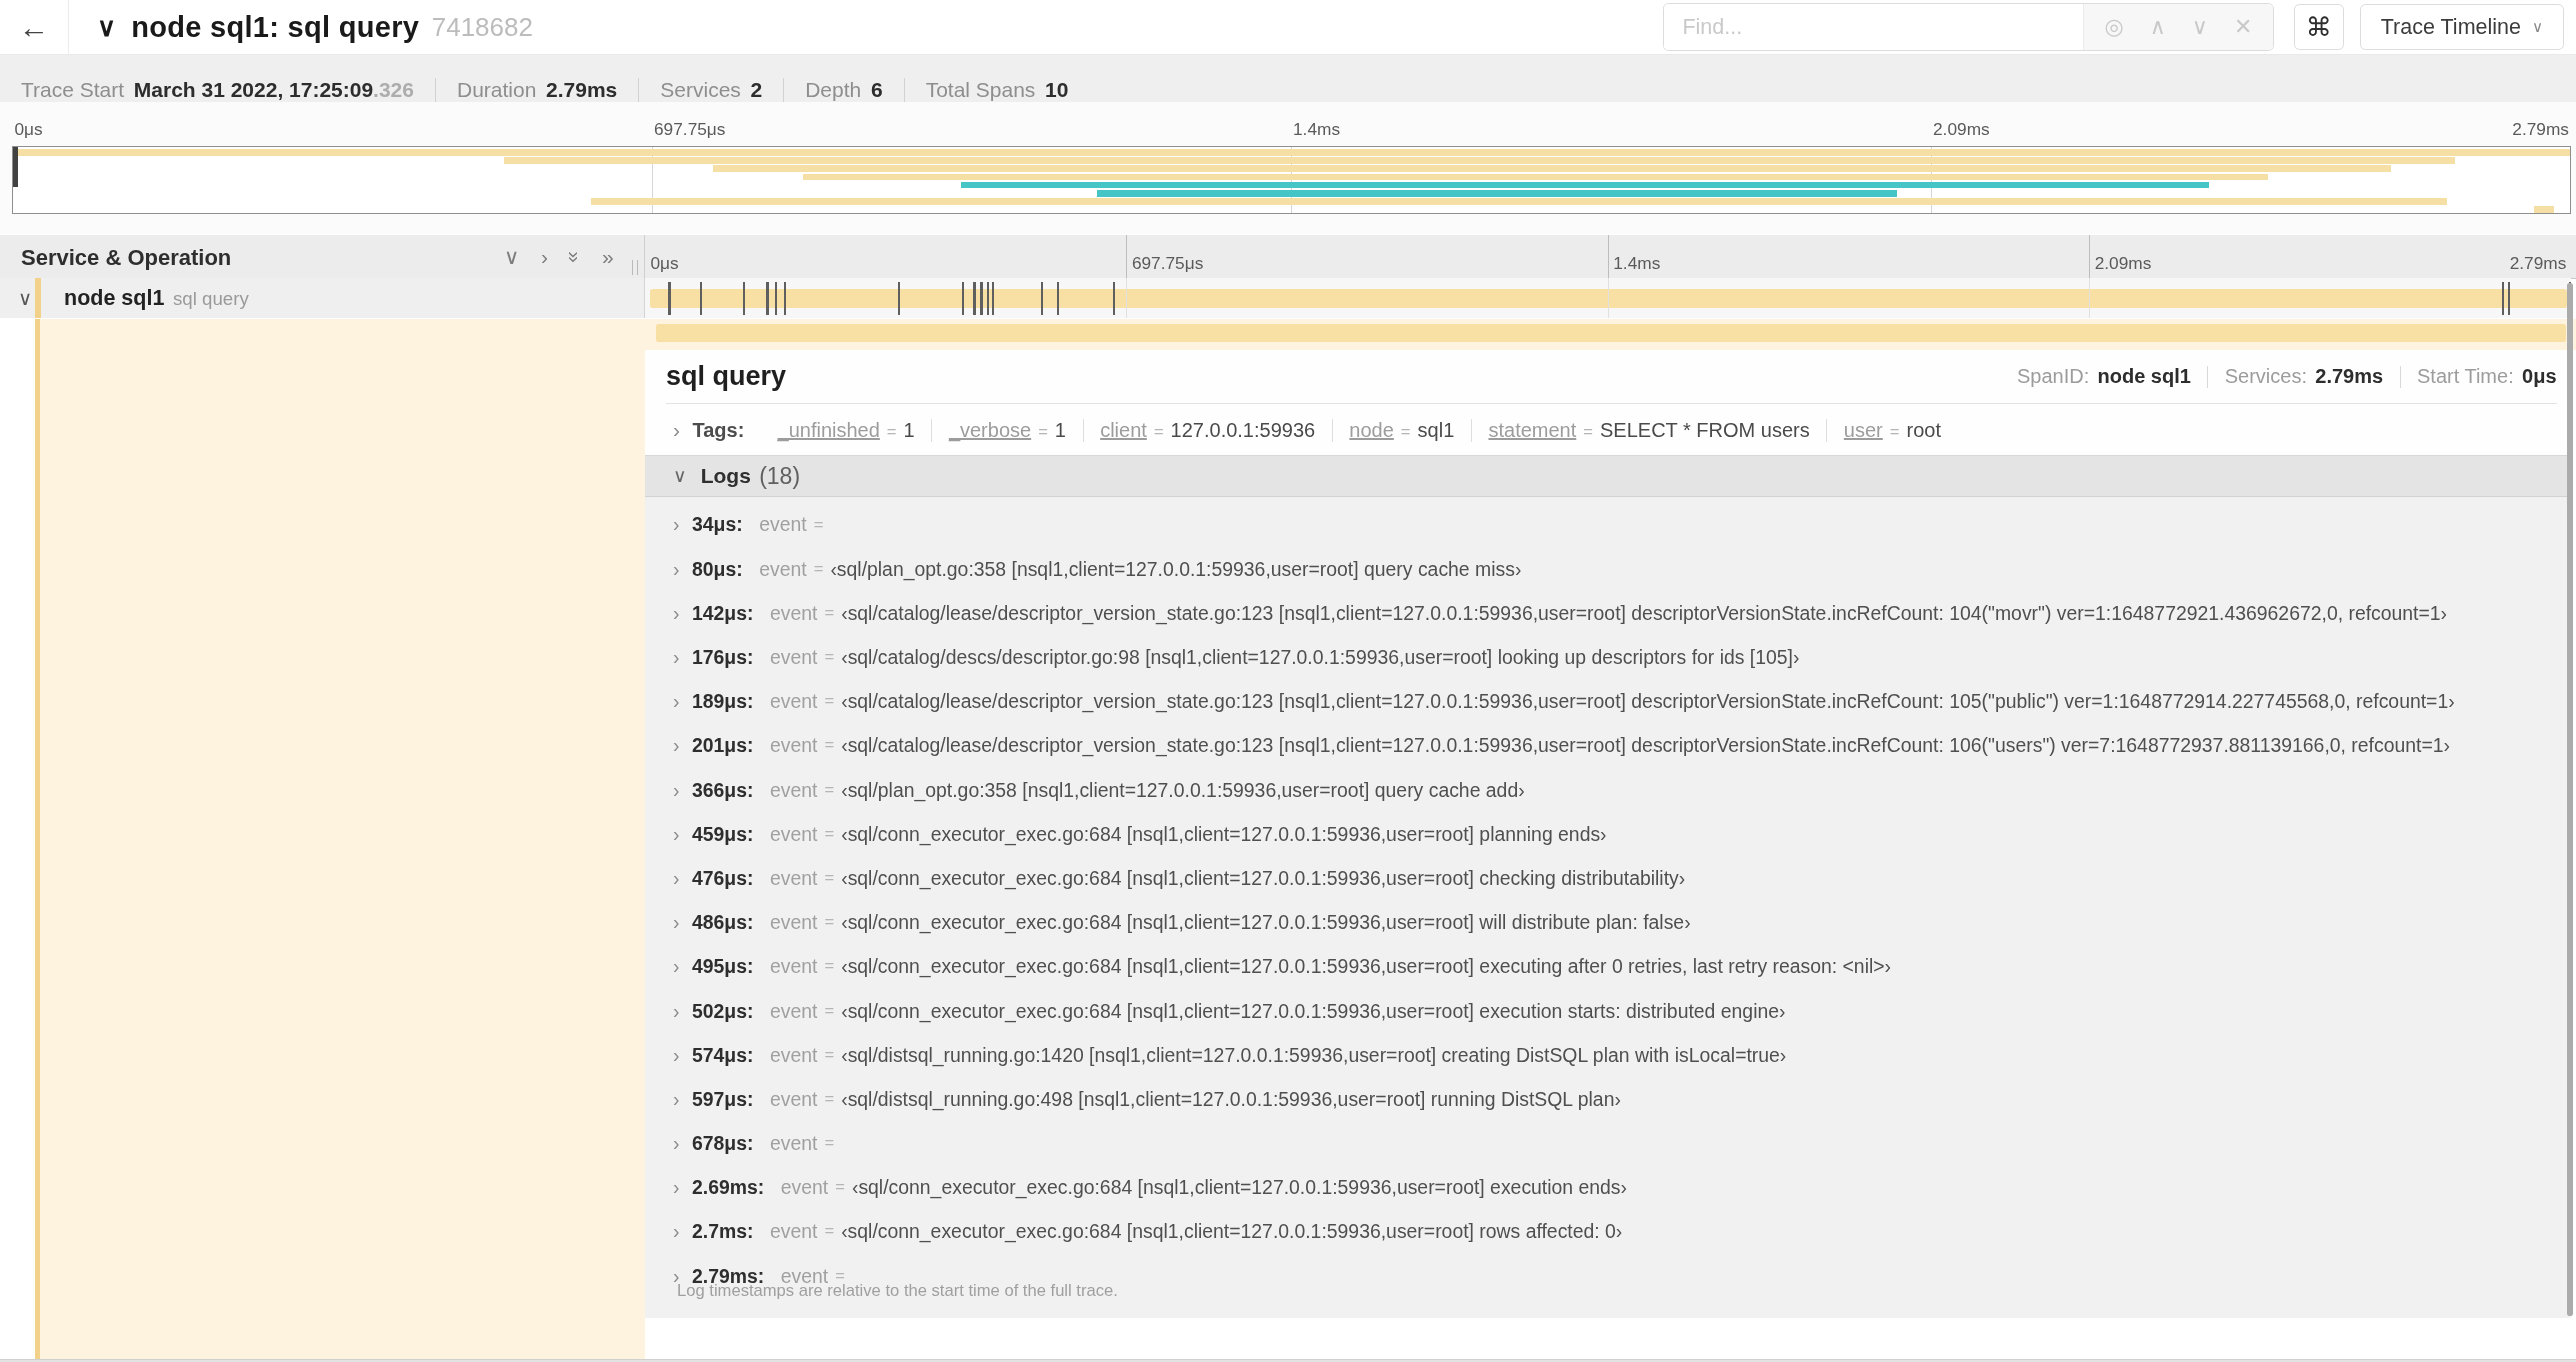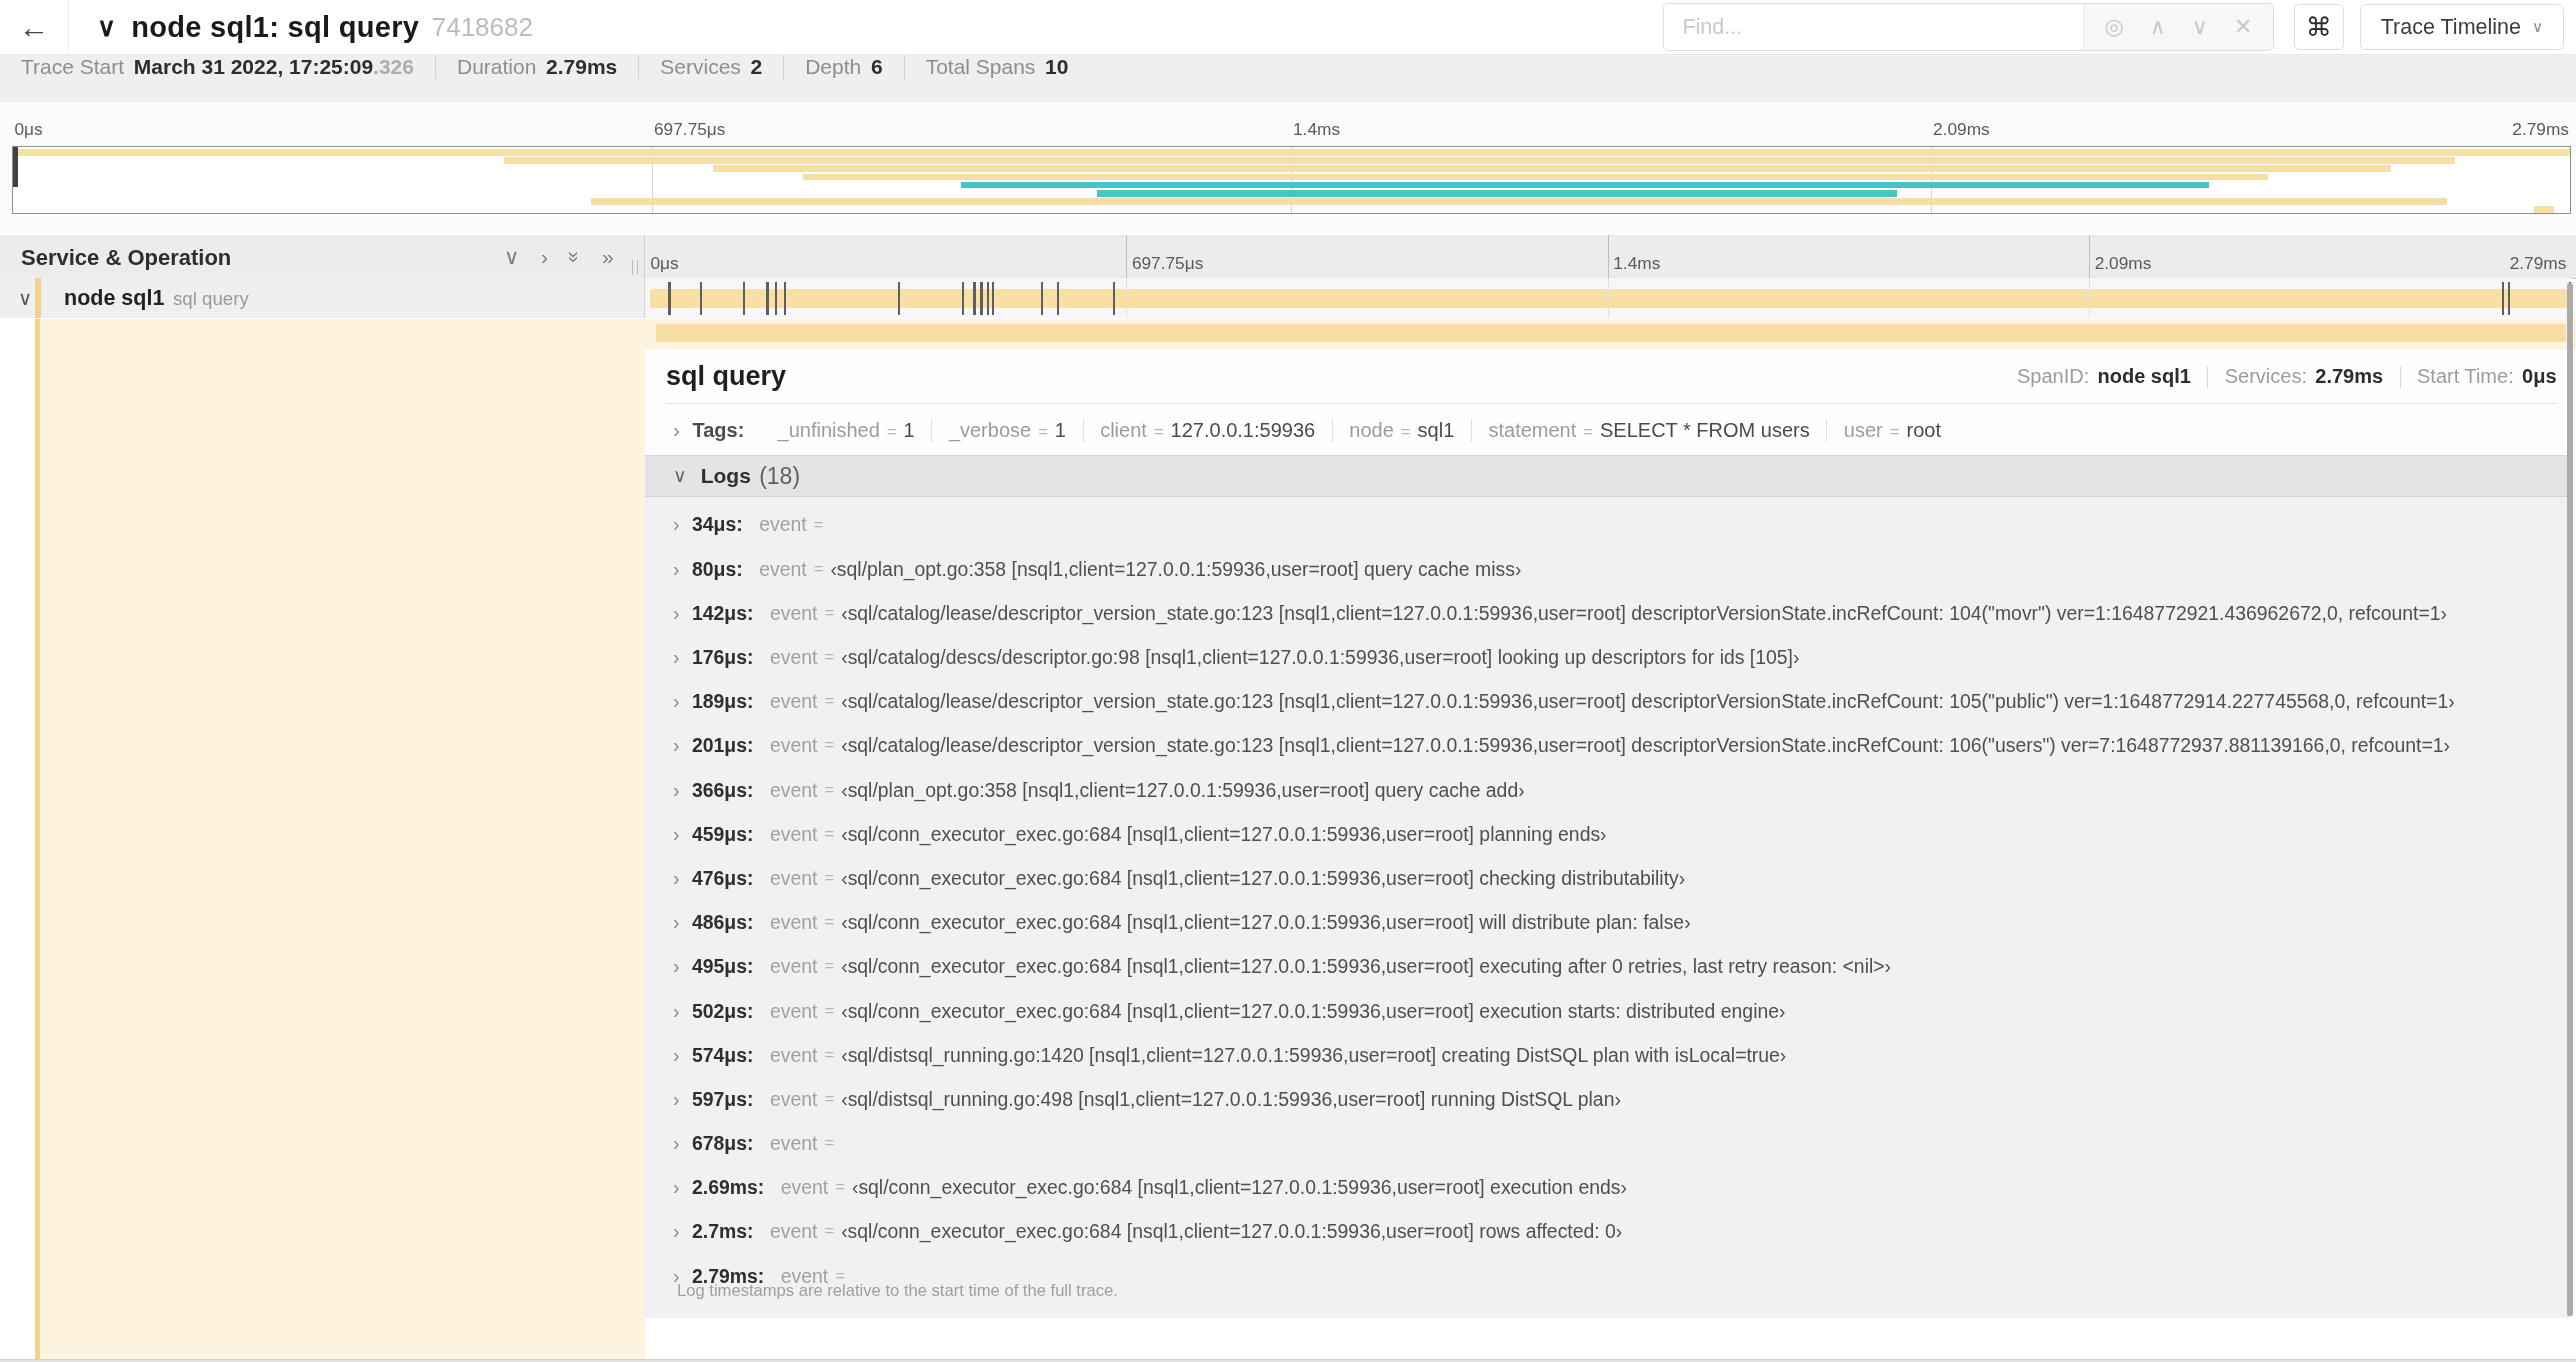--- a/index.html
+++ b/index.html
@@ -20,21 +20,21 @@
   .find-input::placeholder{color:#c9c9c9;}
   .find-icons{display:flex;align-items:center;gap:26px;background:#f7f7f7;border-left:0.7px solid #ebebeb;padding:0 21px;}
   .find-icons span{color:#c9c9c9;font-size:22px;cursor:pointer;}
   .sq-btn{height:46px;width:50px;margin-left:19.4px;border:0.7px solid #dcdcdc;border-radius:5.5px;background:#fff;
           font-size:26px;color:#2f2f2f;display:flex;align-items:center;justify-content:center;cursor:pointer;}
   .view-btn{height:46px;margin-left:16.6px;border:0.7px solid #dcdcdc;border-radius:5.5px;background:#fff;
             font-size:21.5px;color:#3c3c3c;display:flex;align-items:center;gap:11px;padding:0 19.4px;cursor:pointer;}
   .view-btn .caret{font-size:15.2px;color:#888;}
   
   .stats-bar{position:absolute;left:0;top:55px;width:2576px;height:48px;background:#efefef;
-             border-bottom:0.7px solid #dadada;display:flex;align-items:flex-start;padding-left:21px;box-sizing:border-box;}
+             border-bottom:0.7px solid #dadada;display:flex;align-items:flex-end;padding-left:21px;box-sizing:border-box;}
   .stat-item{display:flex;align-items:baseline;padding:0 21px;font-size:21px;}
   .stat-item:first-child{padding-left:0;}
   .stat-item + .stat-item{border-left:0.7px solid #d2d2d2;}
   .stat-label{color:#8e8e8e;margin-right:9.7px;}
   .stat-value{color:#2d2d2d;font-weight:bold;}
   .stat-suffix{color:#adadad;font-weight:bold;}
   
   .minimap{position:absolute;left:0;top:102px;width:2576px;height:132px;background:#fbfbfb;}
   .mm-tick{position:absolute;top:16.6px;font-size:17.3px;color:#5a5a5a;}
   .mm-canvas{position:absolute;left:11.8px;top:44px;width:2557px;height:66px;background:#fff;
@@ -79,21 +79,21 @@
   .card-meta{position:absolute;right:0;top:5.5px;font-size:20px;display:flex;align-items:baseline;}
   .meta-label{color:#9c9c9c;}
   .meta-value{color:#2d2d2d;font-weight:bold;margin-left:8.3px;}
   .meta-sep{width:0.7px;height:22px;background:#d8d8d8;margin:0 16.6px;align-self:center;}
   .card-divider{position:absolute;left:21px;right:14px;top:53px;height:0.7px;background:#e3e3e3;}
   .tags-row{position:absolute;left:21px;right:14px;top:62px;height:36px;display:flex;align-items:center;font-size:20px;cursor:pointer;}
   .tags-caret{color:#8a8a8a;font-size:21px;margin:0 12.5px 0 7px;}
   .tags-title{font-weight:bold;color:#4c4c4c;margin-right:16.6px;}
   .tag-item{display:flex;align-items:baseline;padding:0 16.6px;}
   .tag-item + .tag-item{border-left:0.7px solid #dedede;}
-  .tag-key{color:#9c9c9c;}
+  .tag-key{color:#9c9c9c;text-decoration:underline;}
   .tag-eq{color:#b5b5b5;font-size:16.6px;margin:0 7px;}
   .tag-val{color:#4a4a4a;}
   .logs-section{position:absolute;left:0;right:0;top:105px;bottom:0;}
   .logs-header{position:absolute;left:0;right:0;top:0;height:42px;background:#e4e4e4;
                border-top:0.7px solid #d8d8d8;border-bottom:0.7px solid #d2d2d2;box-sizing:border-box;
                display:flex;align-items:center;cursor:pointer;}
   .logs-caret{color:#666;font-size:18.7px;margin:0 14px 0 28px;}
   .logs-title{font-size:21px;font-weight:bold;color:#2f2f2f;margin-right:8.3px;}
   .logs-count{font-size:23px;color:#5f5f5f;}
   .logs-body{position:absolute;left:0;right:0;top:42px;bottom:0;background:#f1f1f1;}

